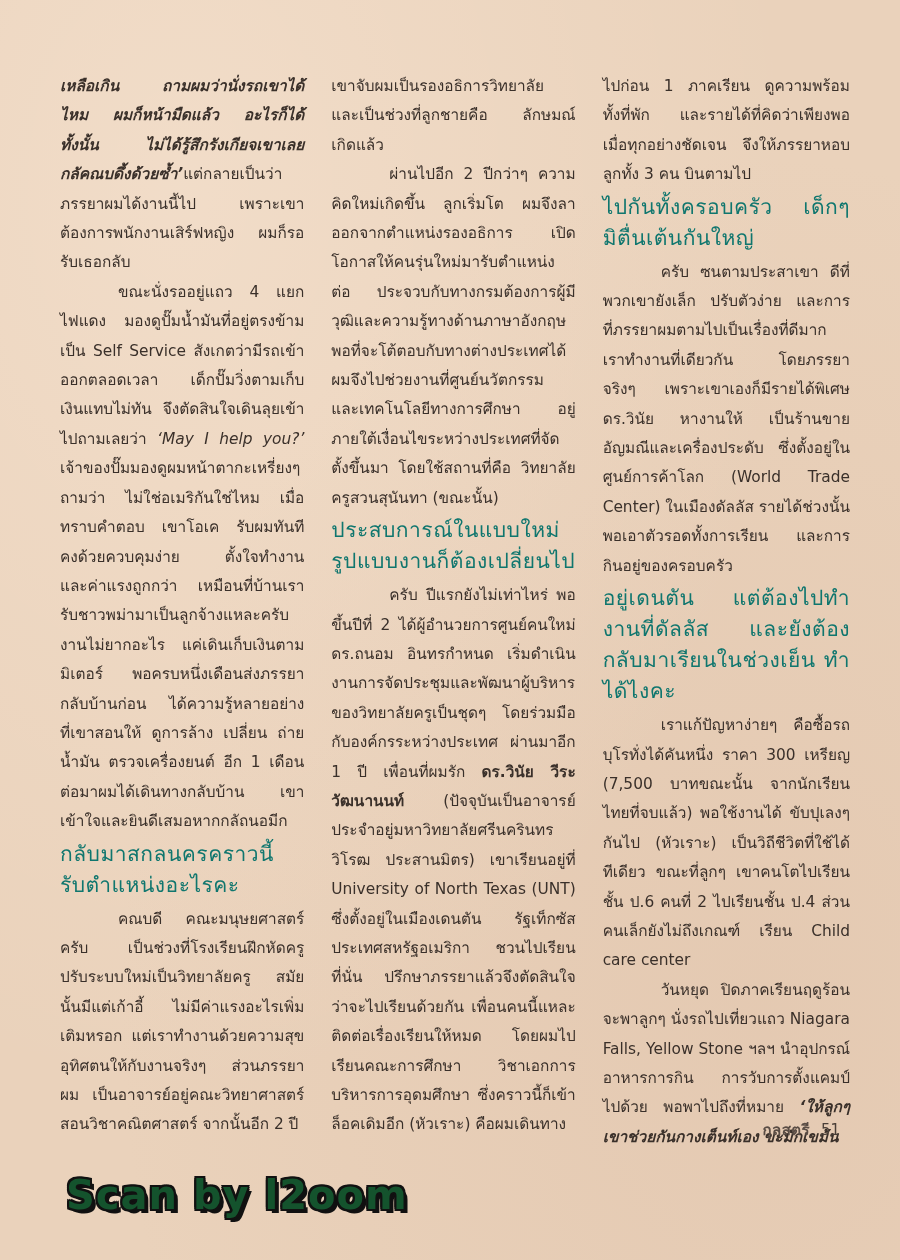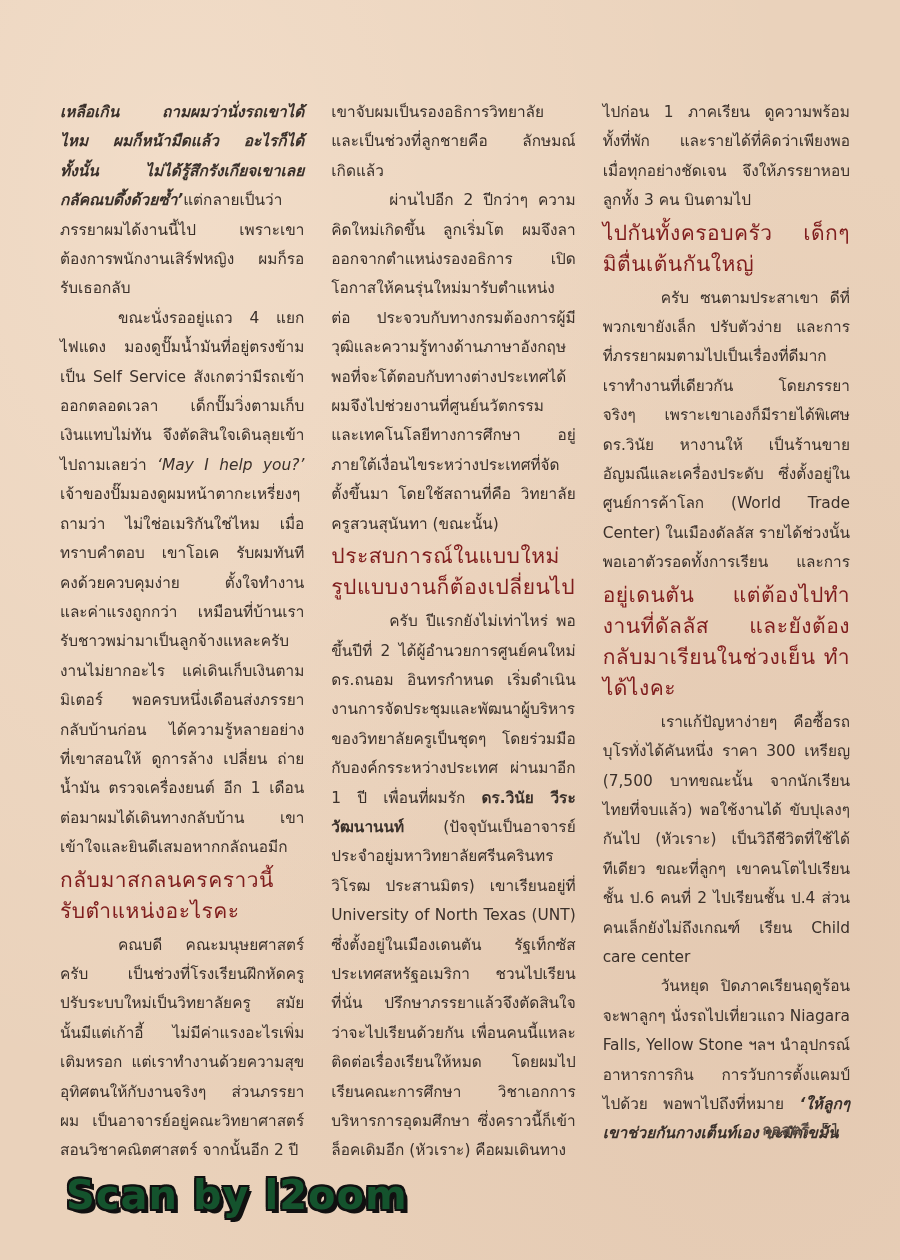--- a/index.html
+++ b/index.html
@@ -14,21 +14,21 @@
       background-image:
         radial-gradient(ellipse at 20% 15%, rgba(255,240,225,0.35), rgba(0,0,0,0) 60%),
         radial-gradient(ellipse at 85% 80%, rgba(210,175,150,0.25), rgba(0,0,0,0) 60%);
       position: relative;
       font-family: "DejaVu Sans", sans-serif;
       color: #3a302a;
     }
     .page {
       position: absolute;
       left: 60px;
-      top: 98px;
+      top: 72px;
       width: 790px;
       height: 1080px;
       display: flex;
       gap: 27px;
     }
     .col {
       flex: 1;
       font-size: 15.4px;
       line-height: 29.4px;
       text-align: justify;
@@ -46,21 +46,21 @@
       font-style: italic;
       font-weight: bold;
     }
     .bold {
       font-weight: bold;
     }
     .heading {
       font-size: 21px;
       line-height: 31px;
       font-weight: normal;
-      color: #7f1d1d;
+      color: #0f766e;
       margin: 2px 0 4px 0;
       letter-spacing: 0.5px;
     }
     .heading .line {
       text-align-last: justify;
     }
     .heading .line.last {
       text-align-last: left;
     }
     .watermark {
@@ -202,20 +202,21 @@
         <span class="line" style="padding-left: 58px;"><span>ครับ ซนตามประสาเขา ดีที่</span></span>
         <span class="line"><span>พวกเขายังเล็ก ปรับตัวง่าย และการ</span></span>
         <span class="line"><span>ที่ภรรยาผมตามไปเป็นเรื่องที่ดีมาก</span></span>
         <span class="line"><span>เราทำงานที่เดียวกัน โดยภรรยา</span></span>
         <span class="line"><span>จริงๆ เพราะเขาเองก็มีรายได้พิเศษ</span></span>
         <span class="line"><span>ดร.วินัย หางานให้ เป็นร้านขาย</span></span>
         <span class="line"><span>อัญมณีและเครื่องประดับ ซึ่งตั้งอยู่ใน</span></span>
         <span class="line"><span>ศูนย์การค้าโลก (World Trade</span></span>
         <span class="line"><span>Center) ในเมืองดัลลัส รายได้ช่วงนั้น</span></span>
         <span class="line"><span>พอเอาตัวรอดทั้งการเรียน และการ</span></span>
+        <span class="line last"><span>กินอยู่ของครอบครัว</span></span>
       </div>
       <div class="heading">
         <span class="line"><span>อยู่เดนตัน แต่ต้องไปทำ</span></span>
         <span class="line"><span>งานที่ดัลลัส และยังต้อง</span></span>
         <span class="line"><span>กลับมาเรียนในช่วงเย็น ทำ</span></span>
         <span class="line last"><span>ได้ไงคะ</span></span>
       </div>
       <div class="para">
         <span class="line" style="padding-left: 58px;"><span>เราแก้ปัญหาง่ายๆ คือซื้อรถ</span></span>
         <span class="line"><span>บุโรทั่งได้คันหนึ่ง ราคา 300 เหรียญ</span></span>

